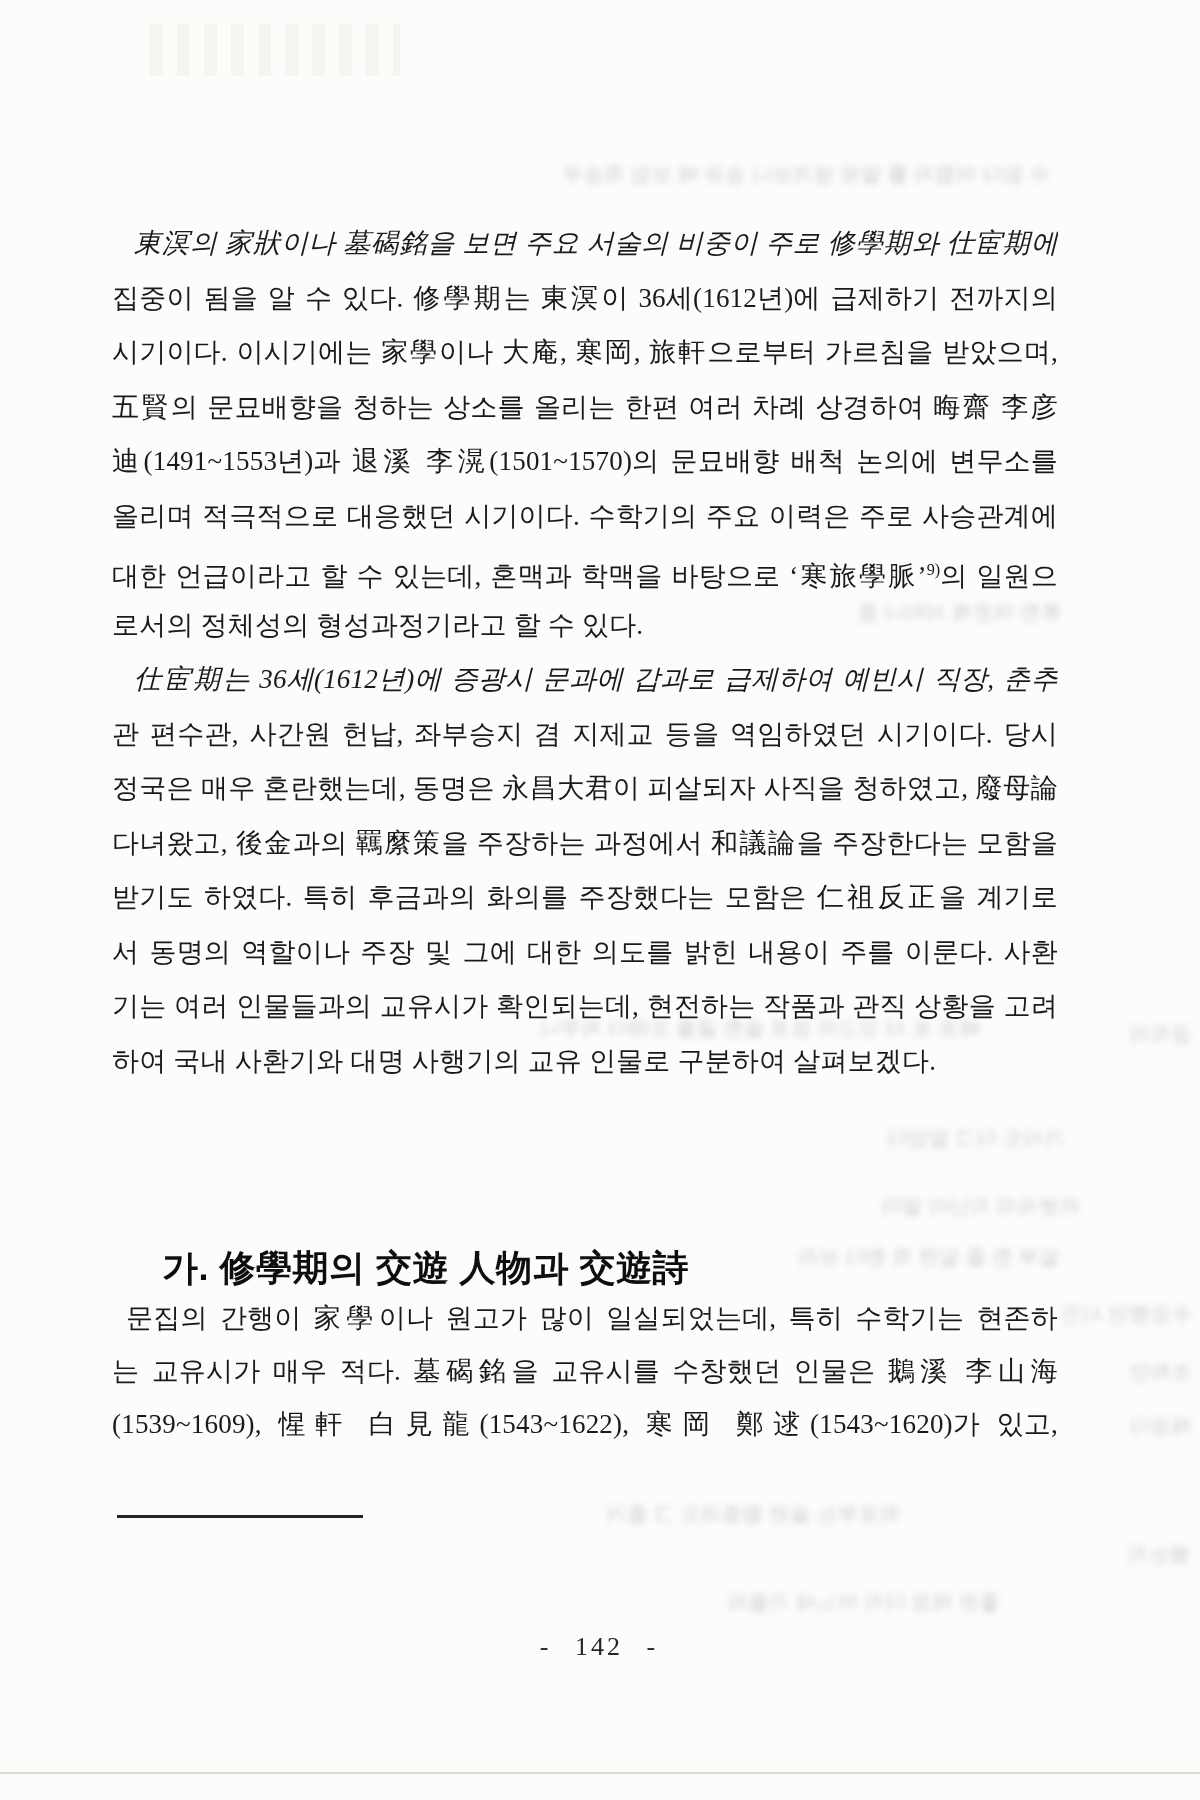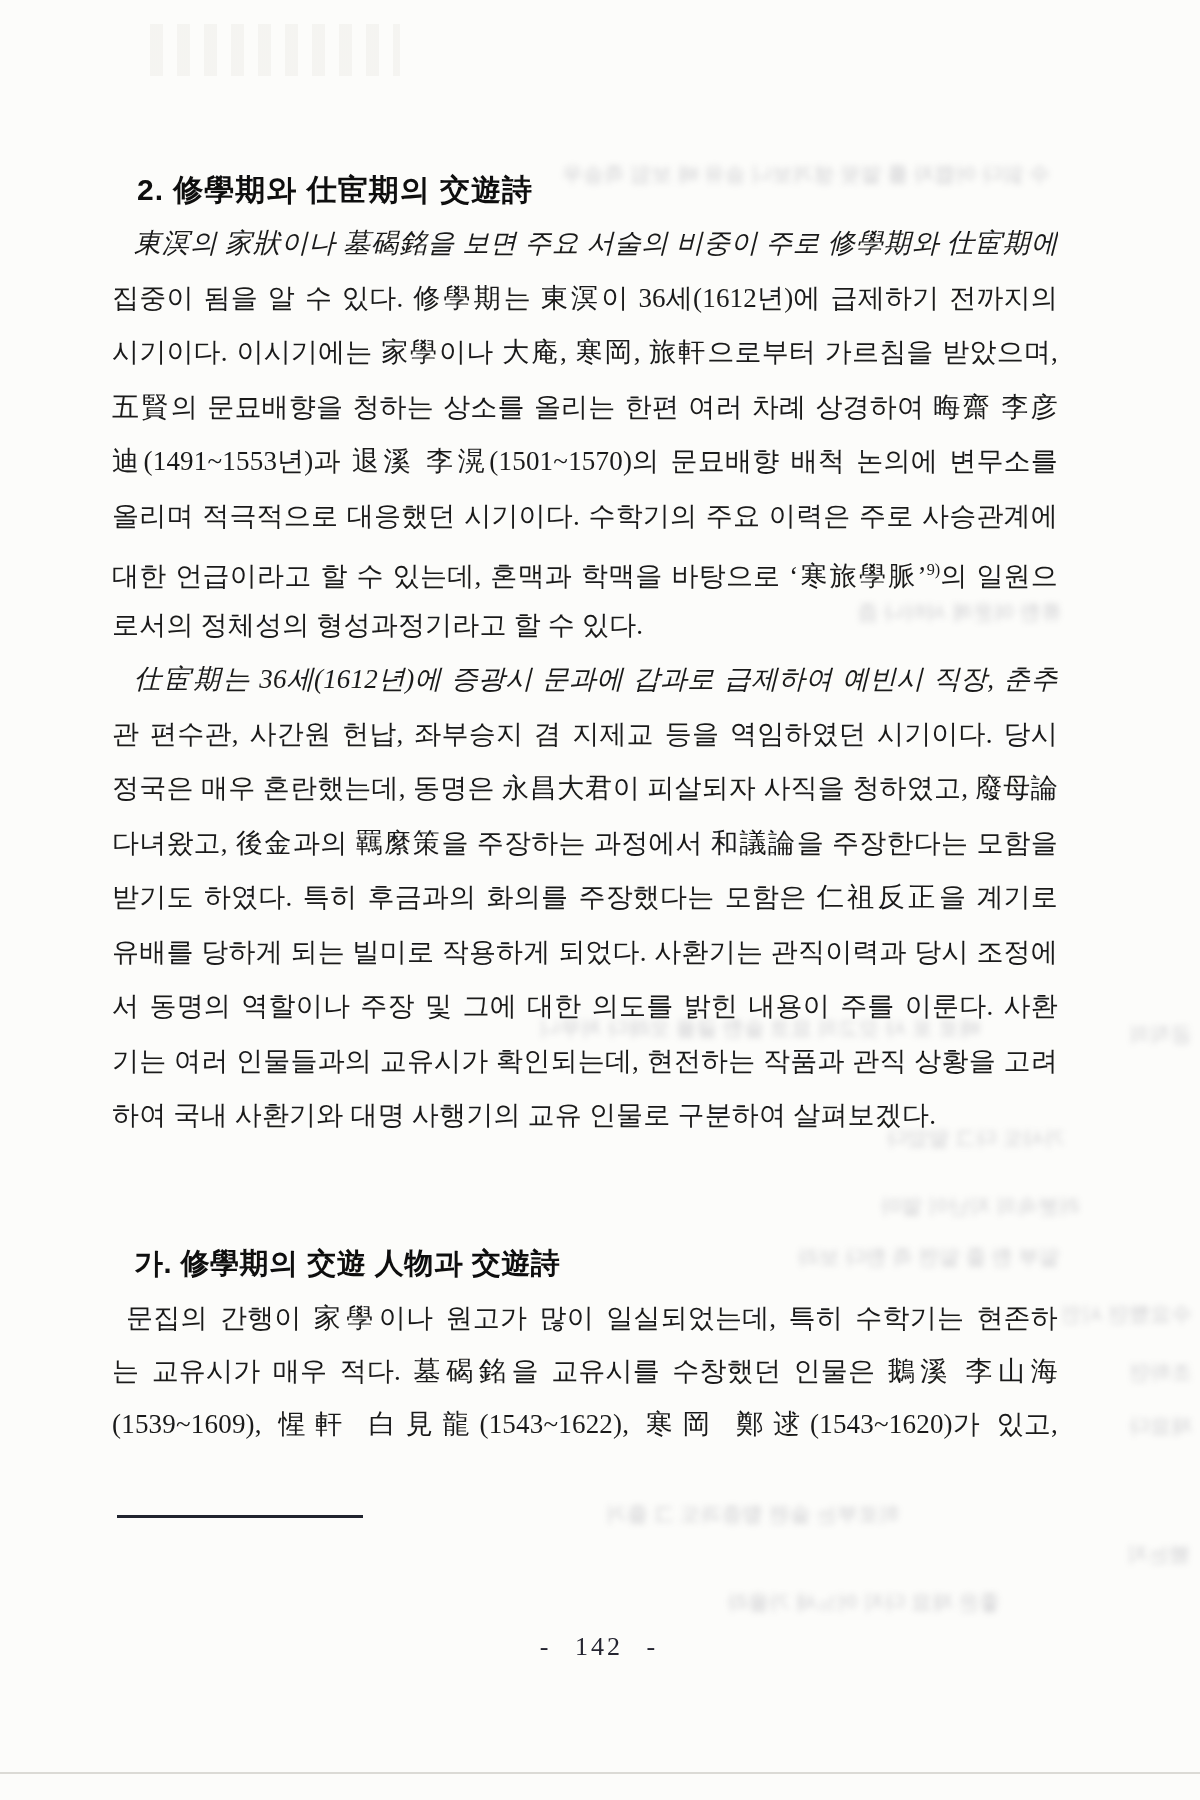--- a/index.html
+++ b/index.html
@@ -11,23 +11,23 @@
     font-family:"Liberation Serif","DejaVu Serif",serif;
   }
   
   .h-main {
     position:absolute; top:170px; left:137px;
     font-family:"Liberation Sans","DejaVu Sans",sans-serif;
     font-weight:700; font-size:30px; color:#0e0e0e;
     letter-spacing:1px; white-space:nowrap;
   }
   .h-sub {
-    position:absolute; top:1244px; left:134px;
+    position:absolute; top:1244px; left:162px;
     font-family:"Liberation Sans","DejaVu Sans",sans-serif;
-    font-weight:700; font-size:29px; color:#0e0e0e;
+    font-weight:700; font-size:36px; color:#0e0e0e;
     letter-spacing:0.5px; white-space:nowrap;
   }
   
   .block { position:absolute; left:112px; width:946px; }
   #block-main { top:216px; }
   #block-three { top:1292px; }
   .line {
     font-size:27px; color:#1a1a1a;
     line-height:54.5px; height:54.5px;
     text-align:justify; text-align-last:justify;
@@ -88,38 +88,36 @@
   <div class="bleed" style="top:1124px; left:855px; width:210px;">가샤도 다그 말았다</div>
   <div class="bleed" style="top:1192px; left:850px; width:230px;">러분속의 지난이 얼마</div>
   <div class="bleed" style="top:1243px; left:600px; width:460px;">일부 한 줄 일면 즉 한다 보라</div>
   <div class="bleed" style="top:1300px; left:1062px; width:130px;">수요했던 시인의 청년 아래</div>
   <div class="bleed" style="top:1358px; left:1062px; width:130px;">조하던</div>
   <div class="bleed" style="top:1412px; left:1062px; width:130px;">재묘다</div>
   <div class="bleed" style="top:1500px; left:340px; width:560px;">히로부는 술편 향증과도 그 즐거</div>
   <div class="bleed" style="top:1540px; left:1060px; width:130px;">봤는지</div>
   <div class="bleed" style="top:1588px; left:320px; width:680px;">좋은 재묘 다지 어느새 가을라</div>
 
-  <div class="h-main">2. 修學期와 仕宦期의 交遊詩</div>
 
   <div class="block" id="block-main">
     <div class="line ind">東溟의 家狀이나 墓碣銘을 보면 주요 서술의 비중이 주로 修學期와 仕宦期에</div>
     <div class="line">집중이 됨을 알 수 있다. 修學期는 東溟이 36세(1612년)에 급제하기 전까지의</div>
     <div class="line">시기이다. 이시기에는 家學이나 大庵, 寒岡, 旅軒으로부터 가르침을 받았으며,</div>
     <div class="line">五賢의 문묘배향을 청하는 상소를 올리는 한편 여러 차례 상경하여 晦齋 李彦</div>
     <div class="line">迪(1491~1553년)과 退溪 李滉(1501~1570)의 문묘배향 배척 논의에 변무소를</div>
     <div class="line">올리며 적극적으로 대응했던 시기이다. 수학기의 주요 이력은 주로 사승관계에</div>
     <div class="line"><span>대한 언급이라고 할 수 있는데, 혼맥과 학맥을 바탕으로 ‘寒旅學脈’</span><span class="sup">9)</span><span>의 일원으</span></div>
     <div class="line last">로서의 정체성의 형성과정기라고 할 수 있다.</div>
 
     <div class="line ind">仕宦期는 36세(1612년)에 증광시 문과에 갑과로 급제하여 예빈시 직장, 춘추</div>
     <div class="line">관 편수관, 사간원 헌납, 좌부승지 겸 지제교 등을 역임하였던 시기이다. 당시</div>
     <div class="line">정국은 매우 혼란했는데, 동명은 永昌大君이 피살되자 사직을 청하였고, 廢母論</div>
     <div class="line">다녀왔고, 後金과의 羈縻策을 주장하는 과정에서 和議論을 주장한다는 모함을</div>
     <div class="line">받기도 하였다. 특히 후금과의 화의를 주장했다는 모함은 仁祖反正을 계기로</div>
-    <div class="line">유배를 당하게 되는 빌미로 작용하게 되었다. 사환기는 관직이력과 당시 조정에</div>
     <div class="line">서 동명의 역할이나 주장 및 그에 대한 의도를 밝힌 내용이 주를 이룬다. 사환</div>
     <div class="line">기는 여러 인물들과의 교유시가 확인되는데, 현전하는 작품과 관직 상황을 고려</div>
     <div class="line last">하여 국내 사환기와 대명 사행기의 교유 인물로 구분하여 살펴보겠다.</div>
   </div>
 
   <div class="h-sub">가. 修學期의 交遊 人物과 交遊詩</div>
 
   <div class="block" id="block-three">
     <div class="line ind-sm">문집의 간행이 家學이나 원고가 많이 일실되었는데, 특히 수학기는 현존하</div>
     <div class="line">는 교유시가 매우 적다. 墓碣銘을 교유시를 수창했던 인물은 鵝溪 李山海</div>

